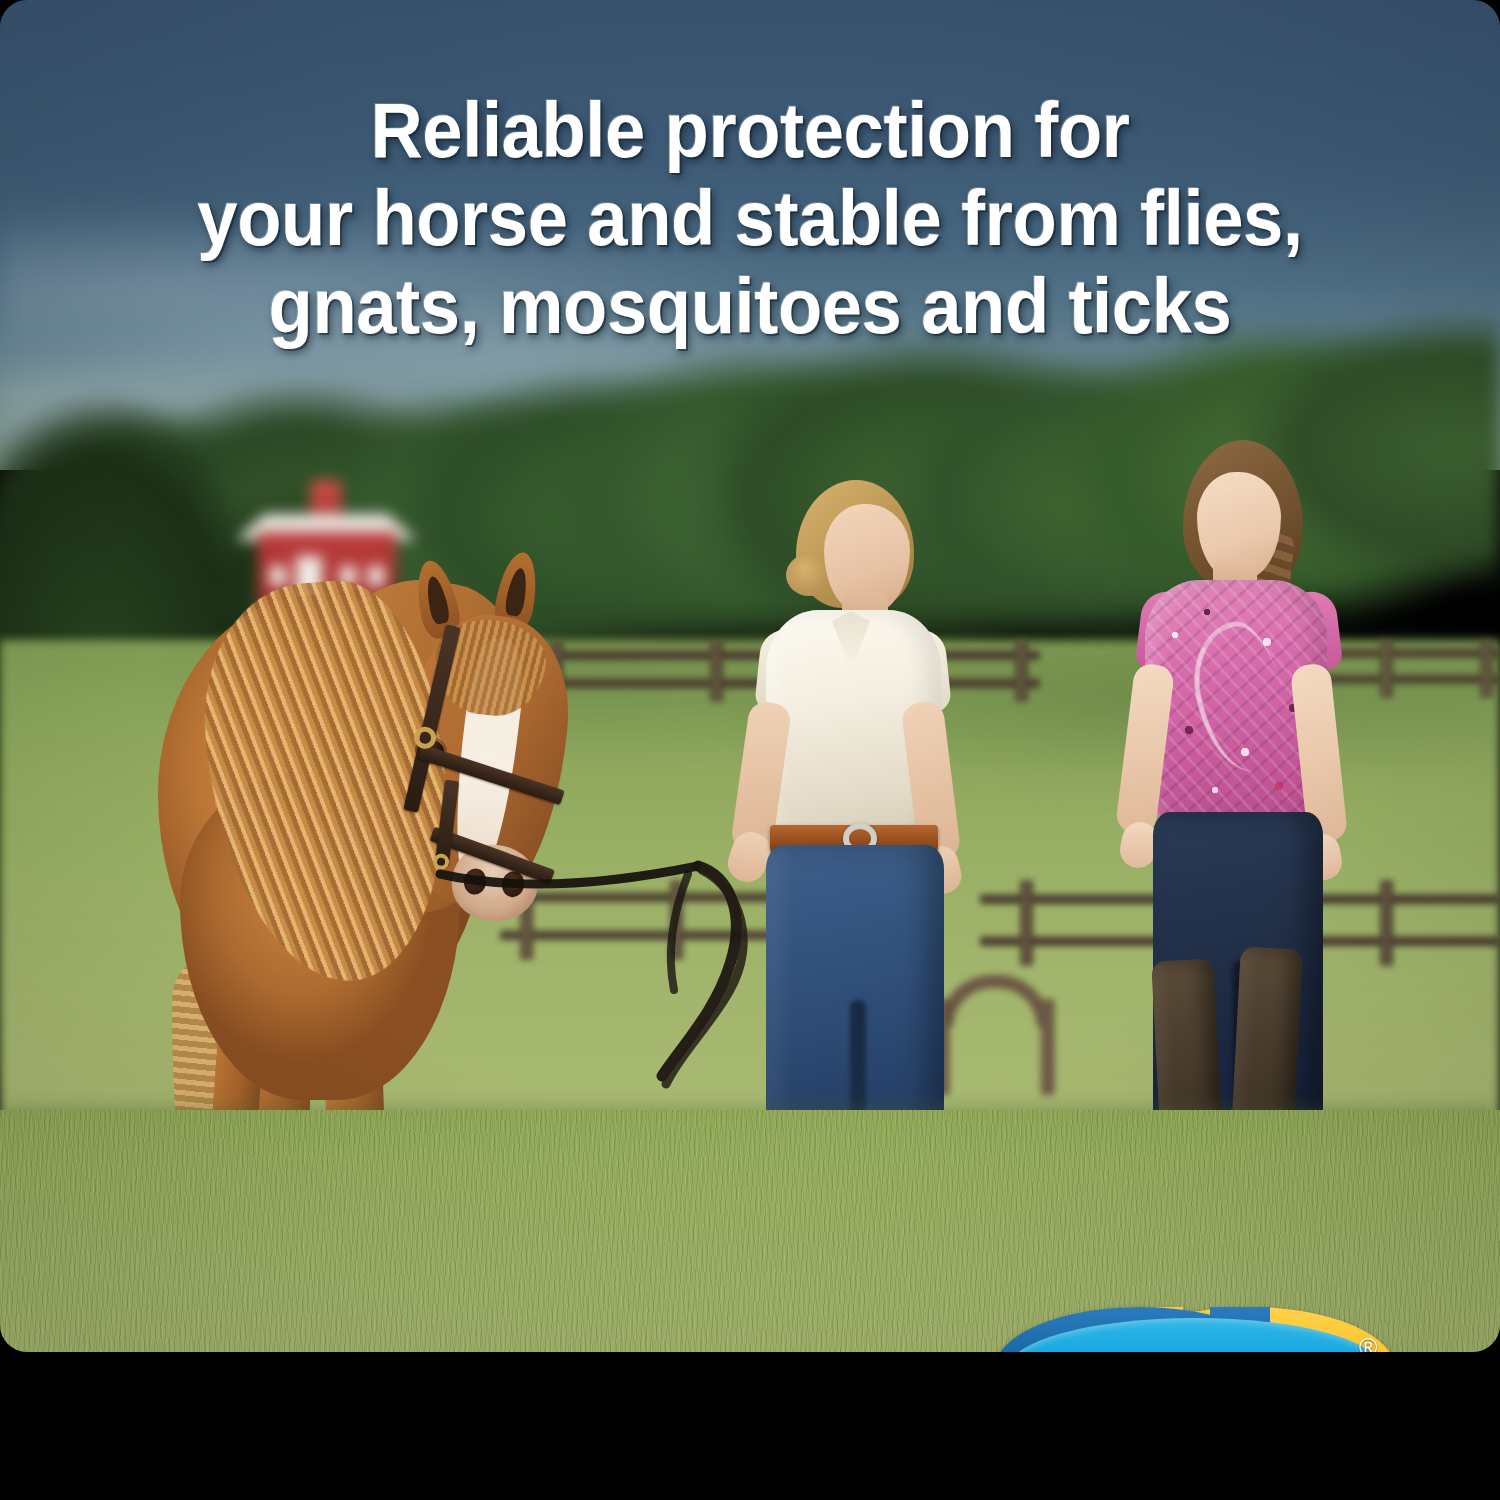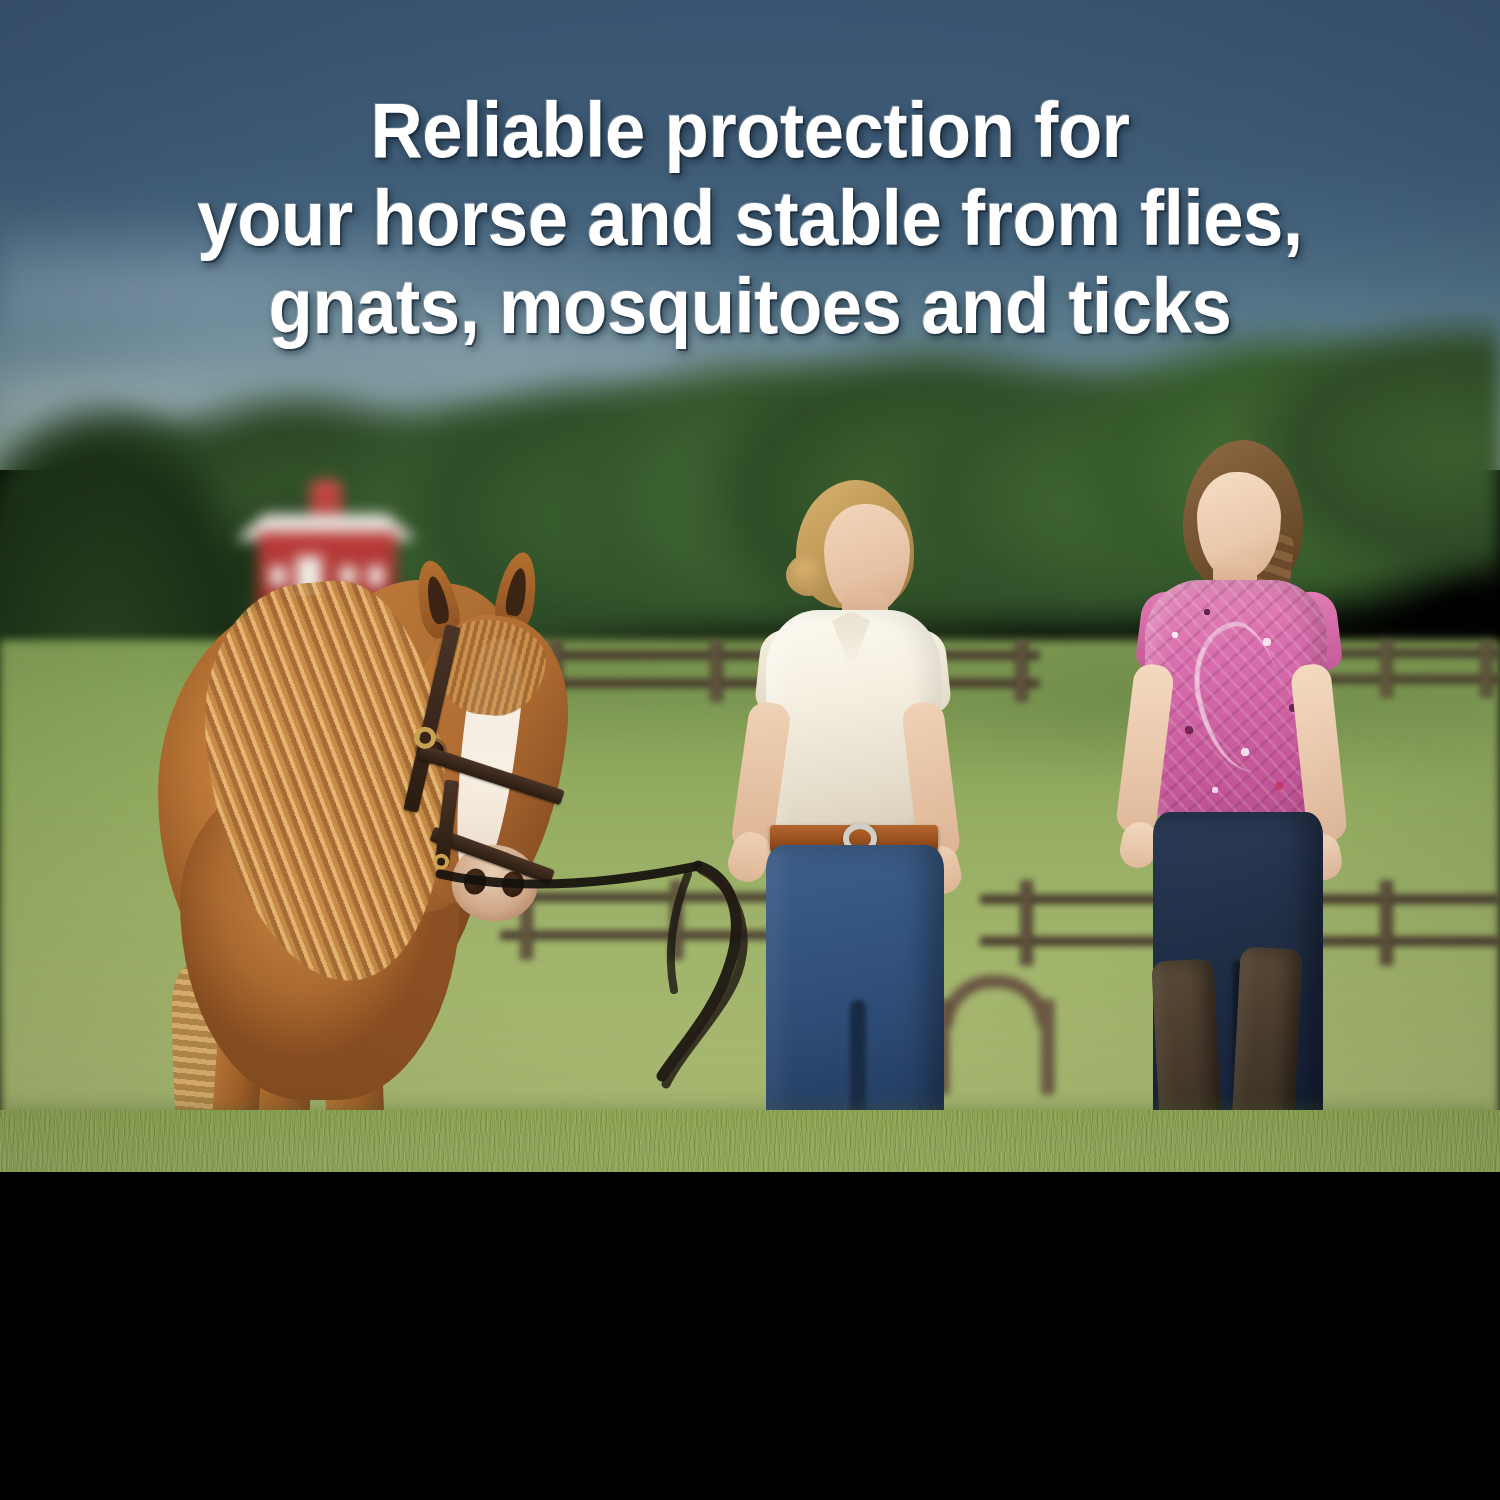--- a/index.html
+++ b/index.html
@@ -6,22 +6,23 @@
   * { margin:0; padding:0; box-sizing:border-box; }
   html,body{
     width:1500px; height:1500px; overflow:hidden;
     background:#000;
     font-family:"Liberation Sans", sans-serif;
   }
 
   
   #stage{
     position:relative;
-    width:1500px; height:1172px;
+    width:1500px; height:1352px;
     overflow:hidden;
+    border-radius:27px;
   }
 
   
   .sky{
     position:absolute; left:0; top:0; width:1500px; height:470px;
     background:
       linear-gradient(180deg,
         #3a5573 0%,
         #3c5874 18%,
         #3e5b76 34%,

